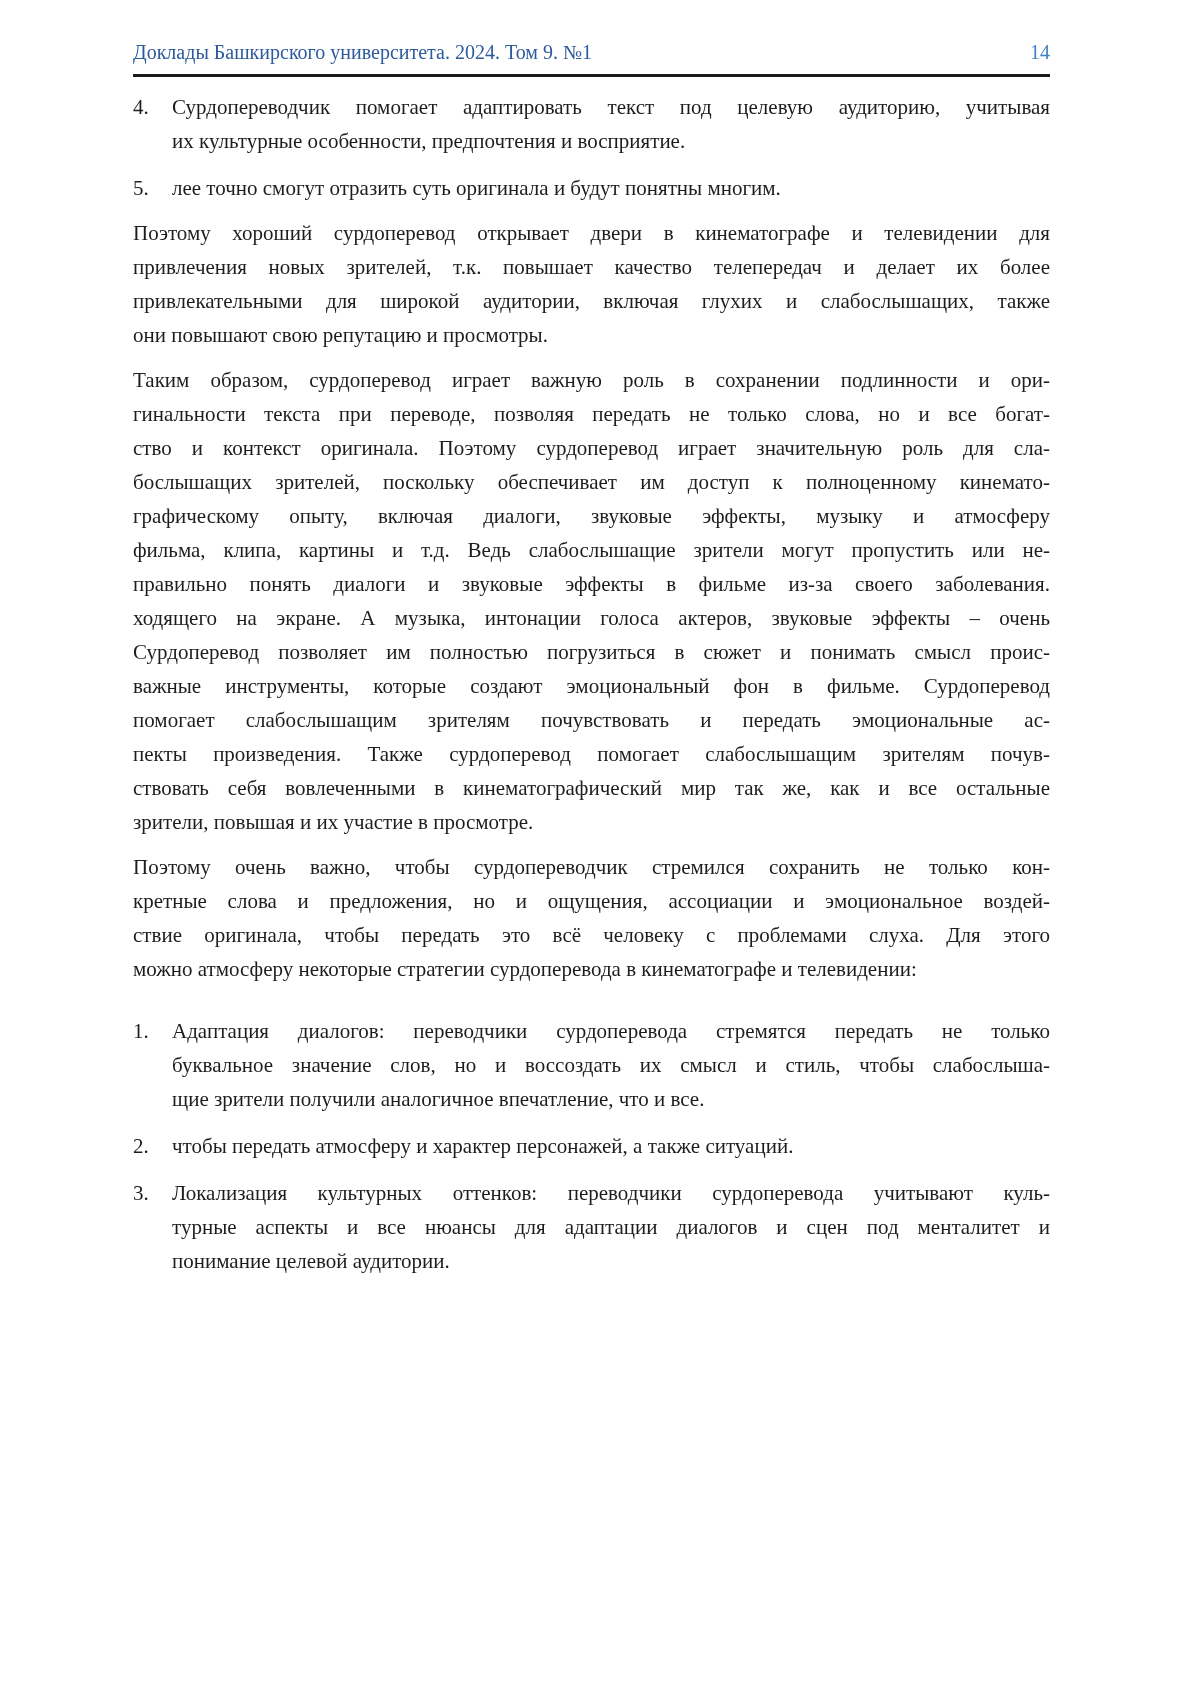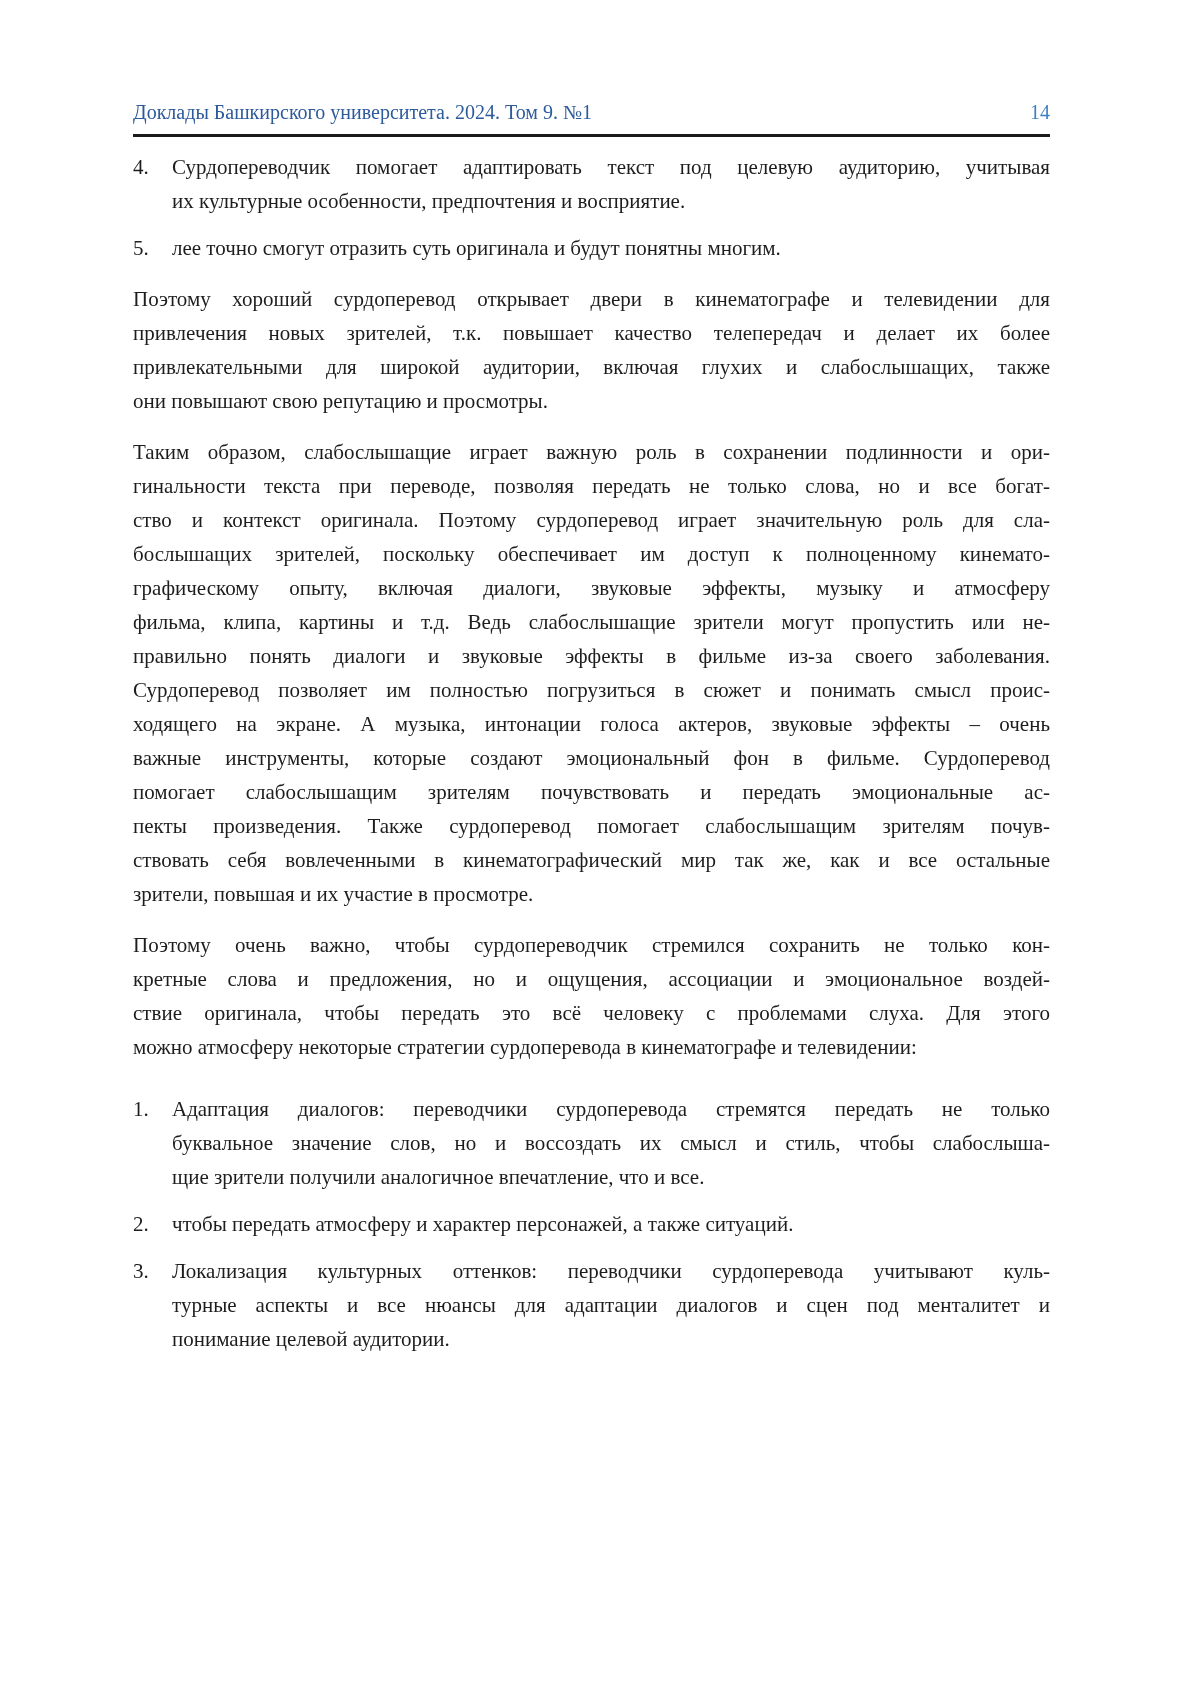--- a/index.html
+++ b/index.html
@@ -1,40 +1,40 @@
 <!DOCTYPE html>
 <html lang="ru" style="--header-blue: #2c5a9b; --page-number-blue: #3f80c2; --rule: #1b1b1b; --text: #1d1d1d;"><head>
 <meta charset="utf-8">
 <style>
   html,body{margin:0;padding:0;background:#e8e8e8;}
   .page{
     position:relative;
     width:1200px;height:1697px;
     background:#ffffff;
     box-sizing:border-box;
-    padding:100px 150px 0 133px;
+    padding:40px 150px 0 133px;
     font-family:"Liberation Serif","DejaVu Serif",serif;
     color:var(--text,#1d1d1d);
     margin:0 auto;
   }
   .hdr{
     display:flex;justify-content:space-between;align-items:baseline;
     font-size:20px;line-height:24px;
     color:var(--header-blue,#2c5a9b);
   }
   .hdr .pgnum{color:var(--page-number-blue,#3f80c2);}
   .rule{
     border:none;margin:10px 0 0 0;
     border-top:3px solid var(--rule,#1b1b1b);
   }
   .doc-body{
     padding-top:13px;
     font-size:21px;line-height:34px;
   }
-  .para{margin:17px 0;}
+  .para{margin:11px 0;}
   .line{text-align:justify;text-align-last:justify;text-justify:inter-word;}
   .line.last{text-align-last:left;}
   .num-list{margin:0;}
   .para + .num-list{margin-top:28px;}
   .list-item{display:flex;margin-bottom:13px;}
   .list-item:last-child{margin-bottom:0;}
   .num{flex:0 0 39px;width:39px;}
   .item-body{flex:1;min-width:0;}
 </style>
 </head>
@@ -62,29 +62,29 @@
           </div>
         </div>
       </div>
       <div class="para">
         <div class="line">Поэтому хороший сурдоперевод открывает двери в кинематографе и телевидении для</div>
         <div class="line">привлечения новых зрителей, т.к. повышает качество телепередач и делает их более</div>
         <div class="line">привлекательными для широкой аудитории, включая глухих и слабослышащих, также</div>
         <div class="line last">они повышают свою репутацию и просмотры.</div>
       </div>
       <div class="para">
-        <div class="line">Таким образом, слабослышащие играет важную роль в сохранении подлинности и ори-</div>
+        <div class="line">Таким образом, сурдоперевод играет важную роль в сохранении подлинности и ори-</div>
         <div class="line">гинальности текста при переводе, позволяя передать не только слова, но и все богат-</div>
         <div class="line">ство и контекст оригинала. Поэтому сурдоперевод играет значительную роль для сла-</div>
         <div class="line">бослышащих зрителей, поскольку обеспечивает им доступ к полноценному кинемато-</div>
         <div class="line">графическому опыту, включая диалоги, звуковые эффекты, музыку и атмосферу</div>
         <div class="line">фильма, клипа, картины и т.д. Ведь слабослышащие зрители могут пропустить или не-</div>
         <div class="line">правильно понять диалоги и звуковые эффекты в фильме из-за своего заболевания.</div>
+        <div class="line">ходящего на экране. А музыка, интонации голоса актеров, звуковые эффекты – очень</div>
         <div class="line">Сурдоперевод позволяет им полностью погрузиться в сюжет и понимать смысл проис-</div>
-        <div class="line">ходящего на экране. А музыка, интонации голоса актеров, звуковые эффекты – очень</div>
         <div class="line">важные инструменты, которые создают эмоциональный фон в фильме. Сурдоперевод</div>
         <div class="line">помогает слабослышащим зрителям почувствовать и передать эмоциональные ас-</div>
         <div class="line">пекты произведения. Также сурдоперевод помогает слабослышащим зрителям почув-</div>
         <div class="line">ствовать себя вовлеченными в кинематографический мир так же, как и все остальные</div>
         <div class="line last">зрители, повышая и их участие в просмотре.</div>
       </div>
       <div class="para">
         <div class="line">Поэтому очень важно, чтобы сурдопереводчик стремился сохранить не только кон-</div>
         <div class="line">кретные слова и предложения, но и ощущения, ассоциации и эмоциональное воздей-</div>
         <div class="line">ствие оригинала, чтобы передать это всё человеку с проблемами слуха. Для этого</div>

